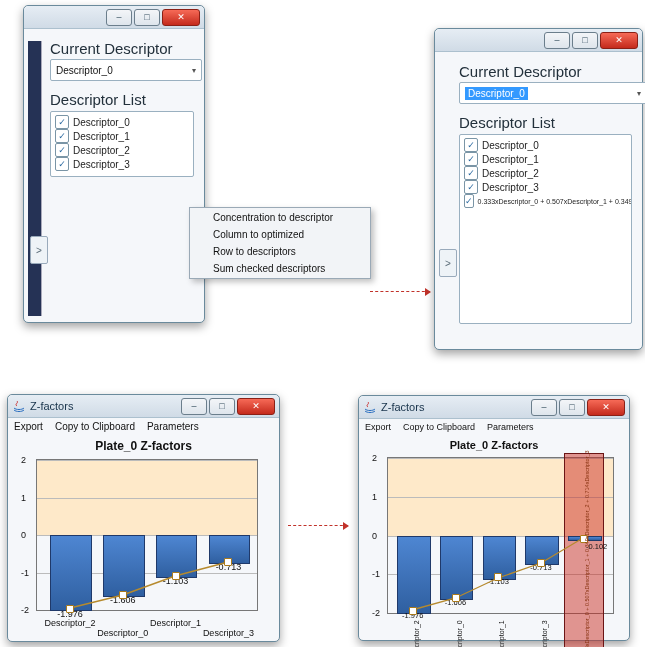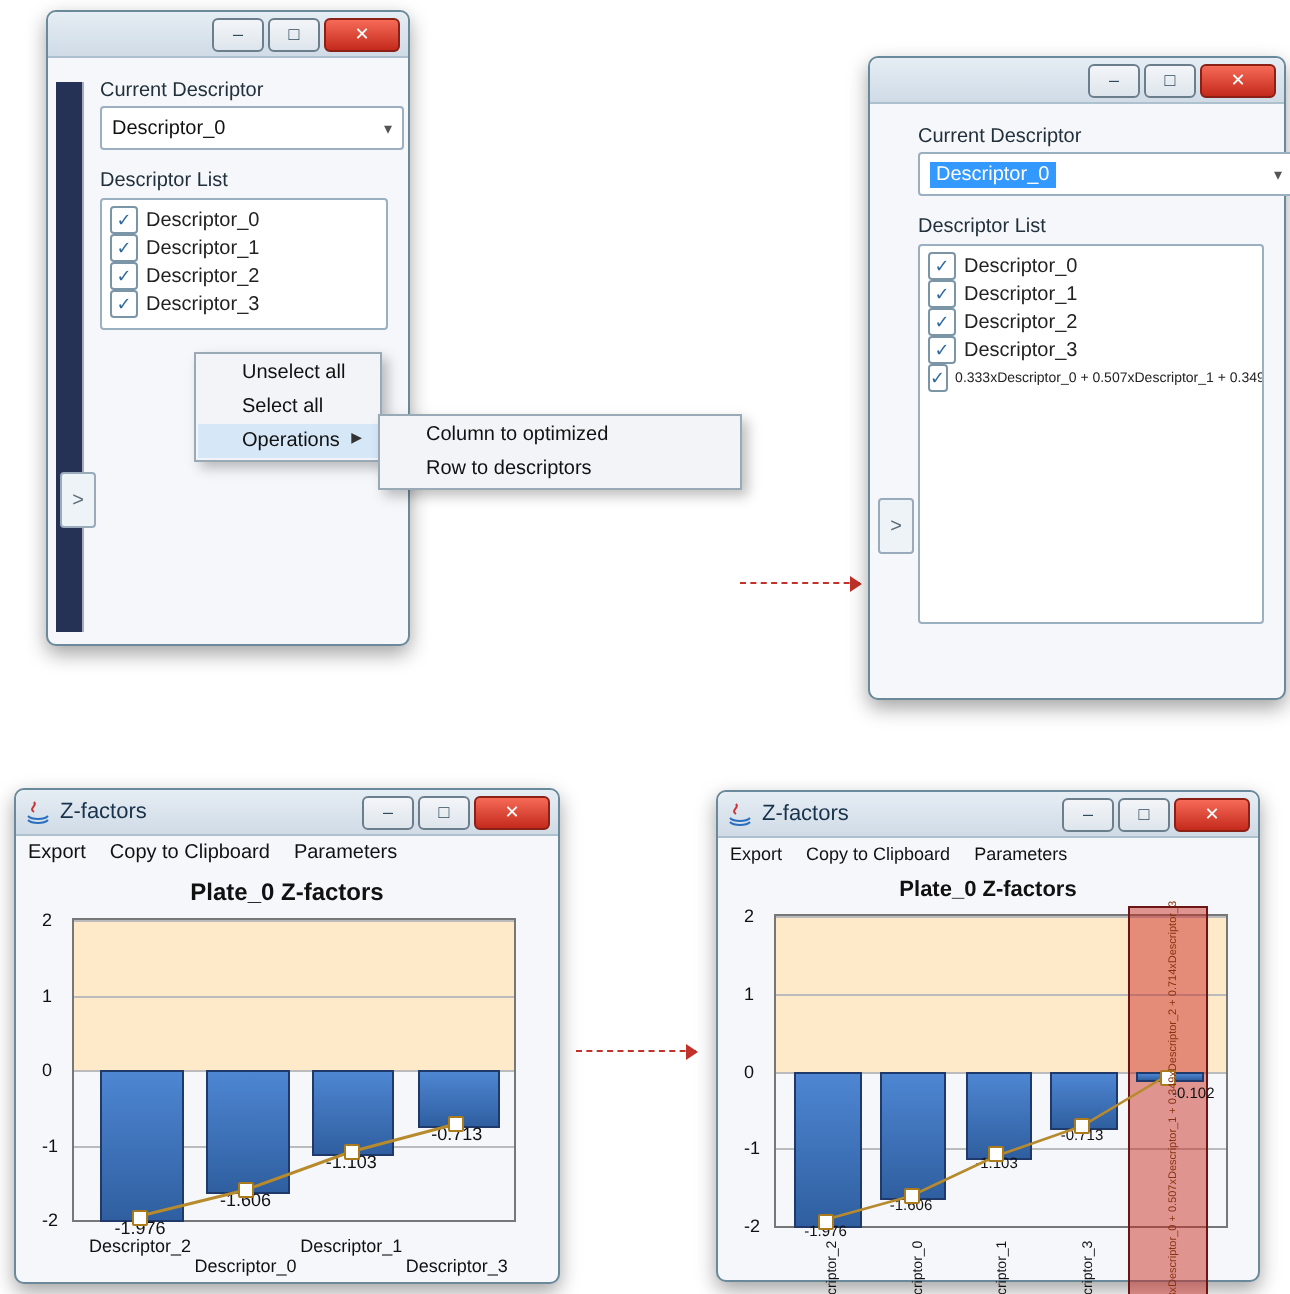--- a/index.html
+++ b/index.html
@@ -10,21 +10,21 @@
 .titlebar{height:22px;background:linear-gradient(#e6edf4,#d0dbe6);display:flex;align-items:center;padding:0 4px;border-radius:5px 5px 0 0;border-bottom:1px solid #acc0ce}
 .titlebar .title{flex:1;color:#17324a;font-size:11px;padding-left:4px}
 .titlebar .java-icon{display:inline-block;width:14px;height:14px}
 .winbtns{display:flex}
 .winbtn{width:24px;height:15px;margin-left:2px;border:1px solid #6b7e8c;border-radius:3px;background:linear-gradient(#f3f5f8,#dee5ec);display:flex;align-items:center;justify-content:center;font-size:9px;color:#314a5b}
 .winbtn.max{width:24px}
 .winbtn.close{width:36px;background:linear-gradient(#f66a57,#c42a1c);border-color:#8a2016;color:#fff}
 
 
 .desc-body{padding:8px 10px 10px 10px}
-.desc-label{font-size:10px;color:#22303b;margin:3px 0 2px}
+.desc-label{font-size:15px;color:#22303b;margin:3px 0 2px}
 .dropdown{height:20px;border:1px solid #9ab0c0;background:#fff;display:flex;align-items:center;padding:0 5px;border-radius:2px;position:relative;width:140px}
 .dropdown .caret{position:absolute;right:5px;font-size:8px;color:#555}
 .dropdown .val{color:#111;font-size:10px}
 .dropdown .val.sel{background:#3399ff;color:#fff;padding:1px 3px}
 
 .listbox{border:1px solid #9ab0c0;background:#fff;margin-top:3px;padding:3px 4px 5px;border-radius:2px}
 .li-row{display:flex;align-items:center;height:14px;font-size:10px;color:#222}
 .li-row .chk{width:12px;height:12px;border:1px solid #7a95a6;margin-right:4px;display:inline-flex;align-items:center;justify-content:center;font-size:9px;color:#2c6aa0;background:#fff;border-radius:2px}
 .li-row .chk:after{content:"\2713"}
 
@@ -101,28 +101,25 @@
             <span>Descriptor_2</span>
           </div>
       <div class="li-row">
             <span class="chk"></span>
             <span>Descriptor_3</span>
           </div>
     </div>
   </div>
 </div>
 
-<div class="ctx" style="left:97px;top:176px;width:90px">
-  <div class="row">Unselect all</div>
-  <div class="row">Select all</div>
-  <div class="row sel arrow">Operations</div>
-</div>
 <div class="ctx" style="left:189px;top:207px;width:178px">
+  <div class="row">Concentration to descriptor</div>
   <div class="row">Column to optimized</div>
   <div class="row">Row to descriptors</div>
+  <div class="row">Sum checked descriptors</div>
 </div>
 
 <div class="conn" style="left:370px;top:291px;width:60px">
       <span class="head"></span>
     </div>
 
 <div class="win" style="left:434px;top:28px;width:207px;height:320px">
   <div class="titlebar">
     <span class="title"></span>
     <div class="winbtns">

